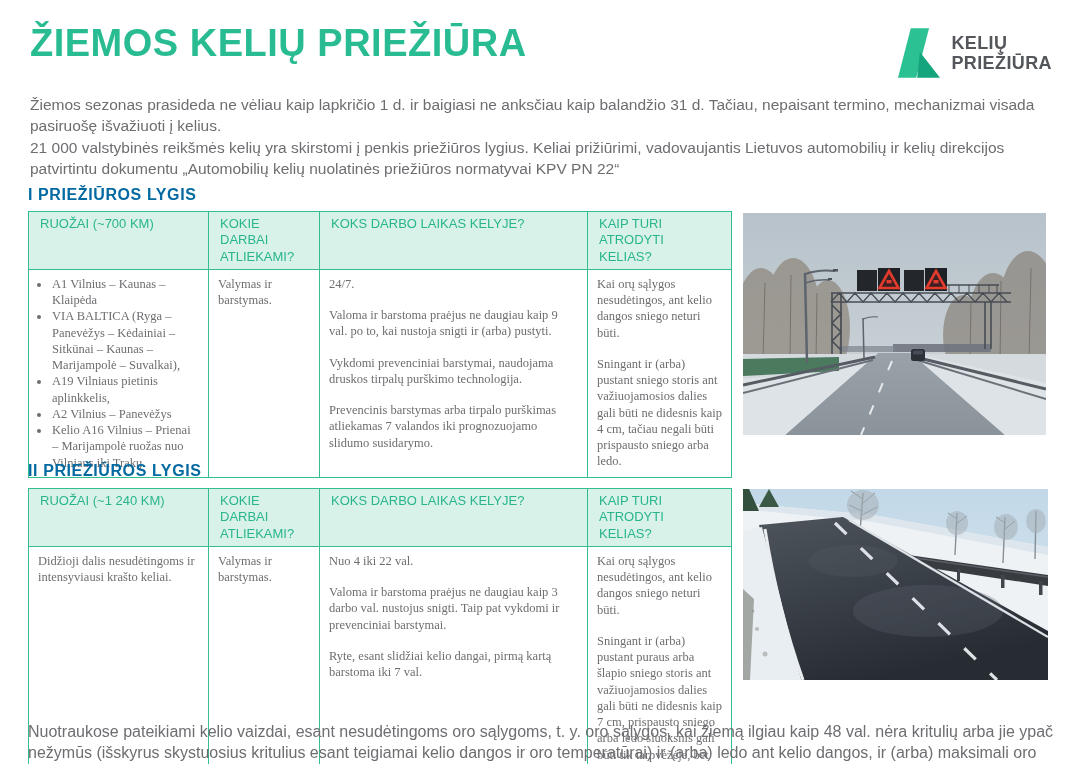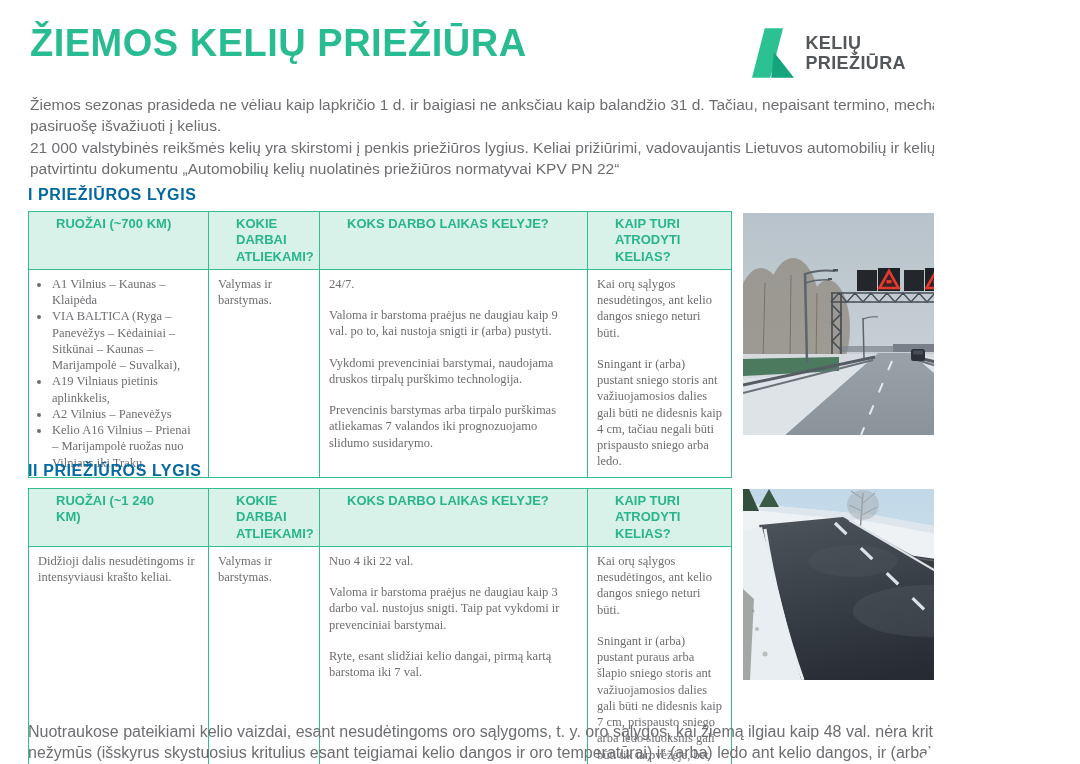--- a/index.html
+++ b/index.html
@@ -1,39 +1,39 @@
 <!DOCTYPE html>
 <html><head>
 <meta charset="utf-8">
 <style>
   * { box-sizing: border-box; }
   html,body { margin:0; padding:0; background:#fff; }
   .page {
-    position:relative; width:934px; height:764px; background:#ffffff;
+    position:relative; width:1080px; height:764px; background:#ffffff;
     font-family:"Liberation Sans", sans-serif; overflow:hidden;border-radius:30px;
   }
   .page-title {
     position:absolute; left:30px; top:22px; margin:0;
     font-size:38px; font-weight:bold; color:#29bc92; letter-spacing:.5px;
   }
   .logo { position:absolute; right:28px; top:28px; display:flex; align-items:center; gap:11px; }
   .logo-mark { width:42px; height:50px; display:block; }
   .logo-text { font-weight:bold; font-size:18px; line-height:1.12; color:#53565a; letter-spacing:.4px; }
   .logo-text span { display:block; }
   .intro { position:absolute; left:30px; top:94px; width:1016px; font-size:15.5px; line-height:1.38; color:#6d6e71; }
   .intro p { margin:0; }
   .section-heading { position:absolute; left:28px; margin:0; font-size:16px; font-weight:bold; color:#0369a1; letter-spacing:.6px; }
   #sec1-heading { top:186px; }
   #sec2-heading { top:462px; }
   table { position:absolute; left:28px; width:703px; border-collapse:collapse; table-layout:fixed; background:#fff; }
   #table1 { top:211px; height:224px; }
   #table2 { top:488px; height:230px; }
   col.c1 { width:180px; } col.c2 { width:111px; } col.c3 { width:268px; } col.c4 { width:144px; }
   th, td { border:1px solid #35bd92; vertical-align:top; text-align:left; }
-  th { background:#d9f2e9; color:#29b58c; font-size:13px; font-weight:bold; line-height:1.25; padding:4px 27px; height:34px; }
+  th { background:#d9f2e9; color:#29b58c; font-size:13px; font-weight:normal; line-height:1.25; padding:4px 11px; height:34px; }
   td { color:#6d6e71; font-size:12.5px; line-height:1.3; padding:6px 9px;font-family:Liberation Serif, serif; }
   td p { margin:0 0 15px 0; }
   td p:last-child { margin-bottom:0; }
   td ul { margin:0; padding-left:13px; list-style:disc; }
   td li { padding-left:1px; margin:0; }
   .photo { position:absolute; left:743px; display:block; }
   #photo1 { top:213px; width:303px; height:222px; }
   #photo2 { top:489px; width:305px; height:191px; }
   .footnote { position:absolute; left:28px; top:721px; width:1034px; margin:0; font-size:16px; line-height:1.33; color:#6d6e71; }
 </style>

